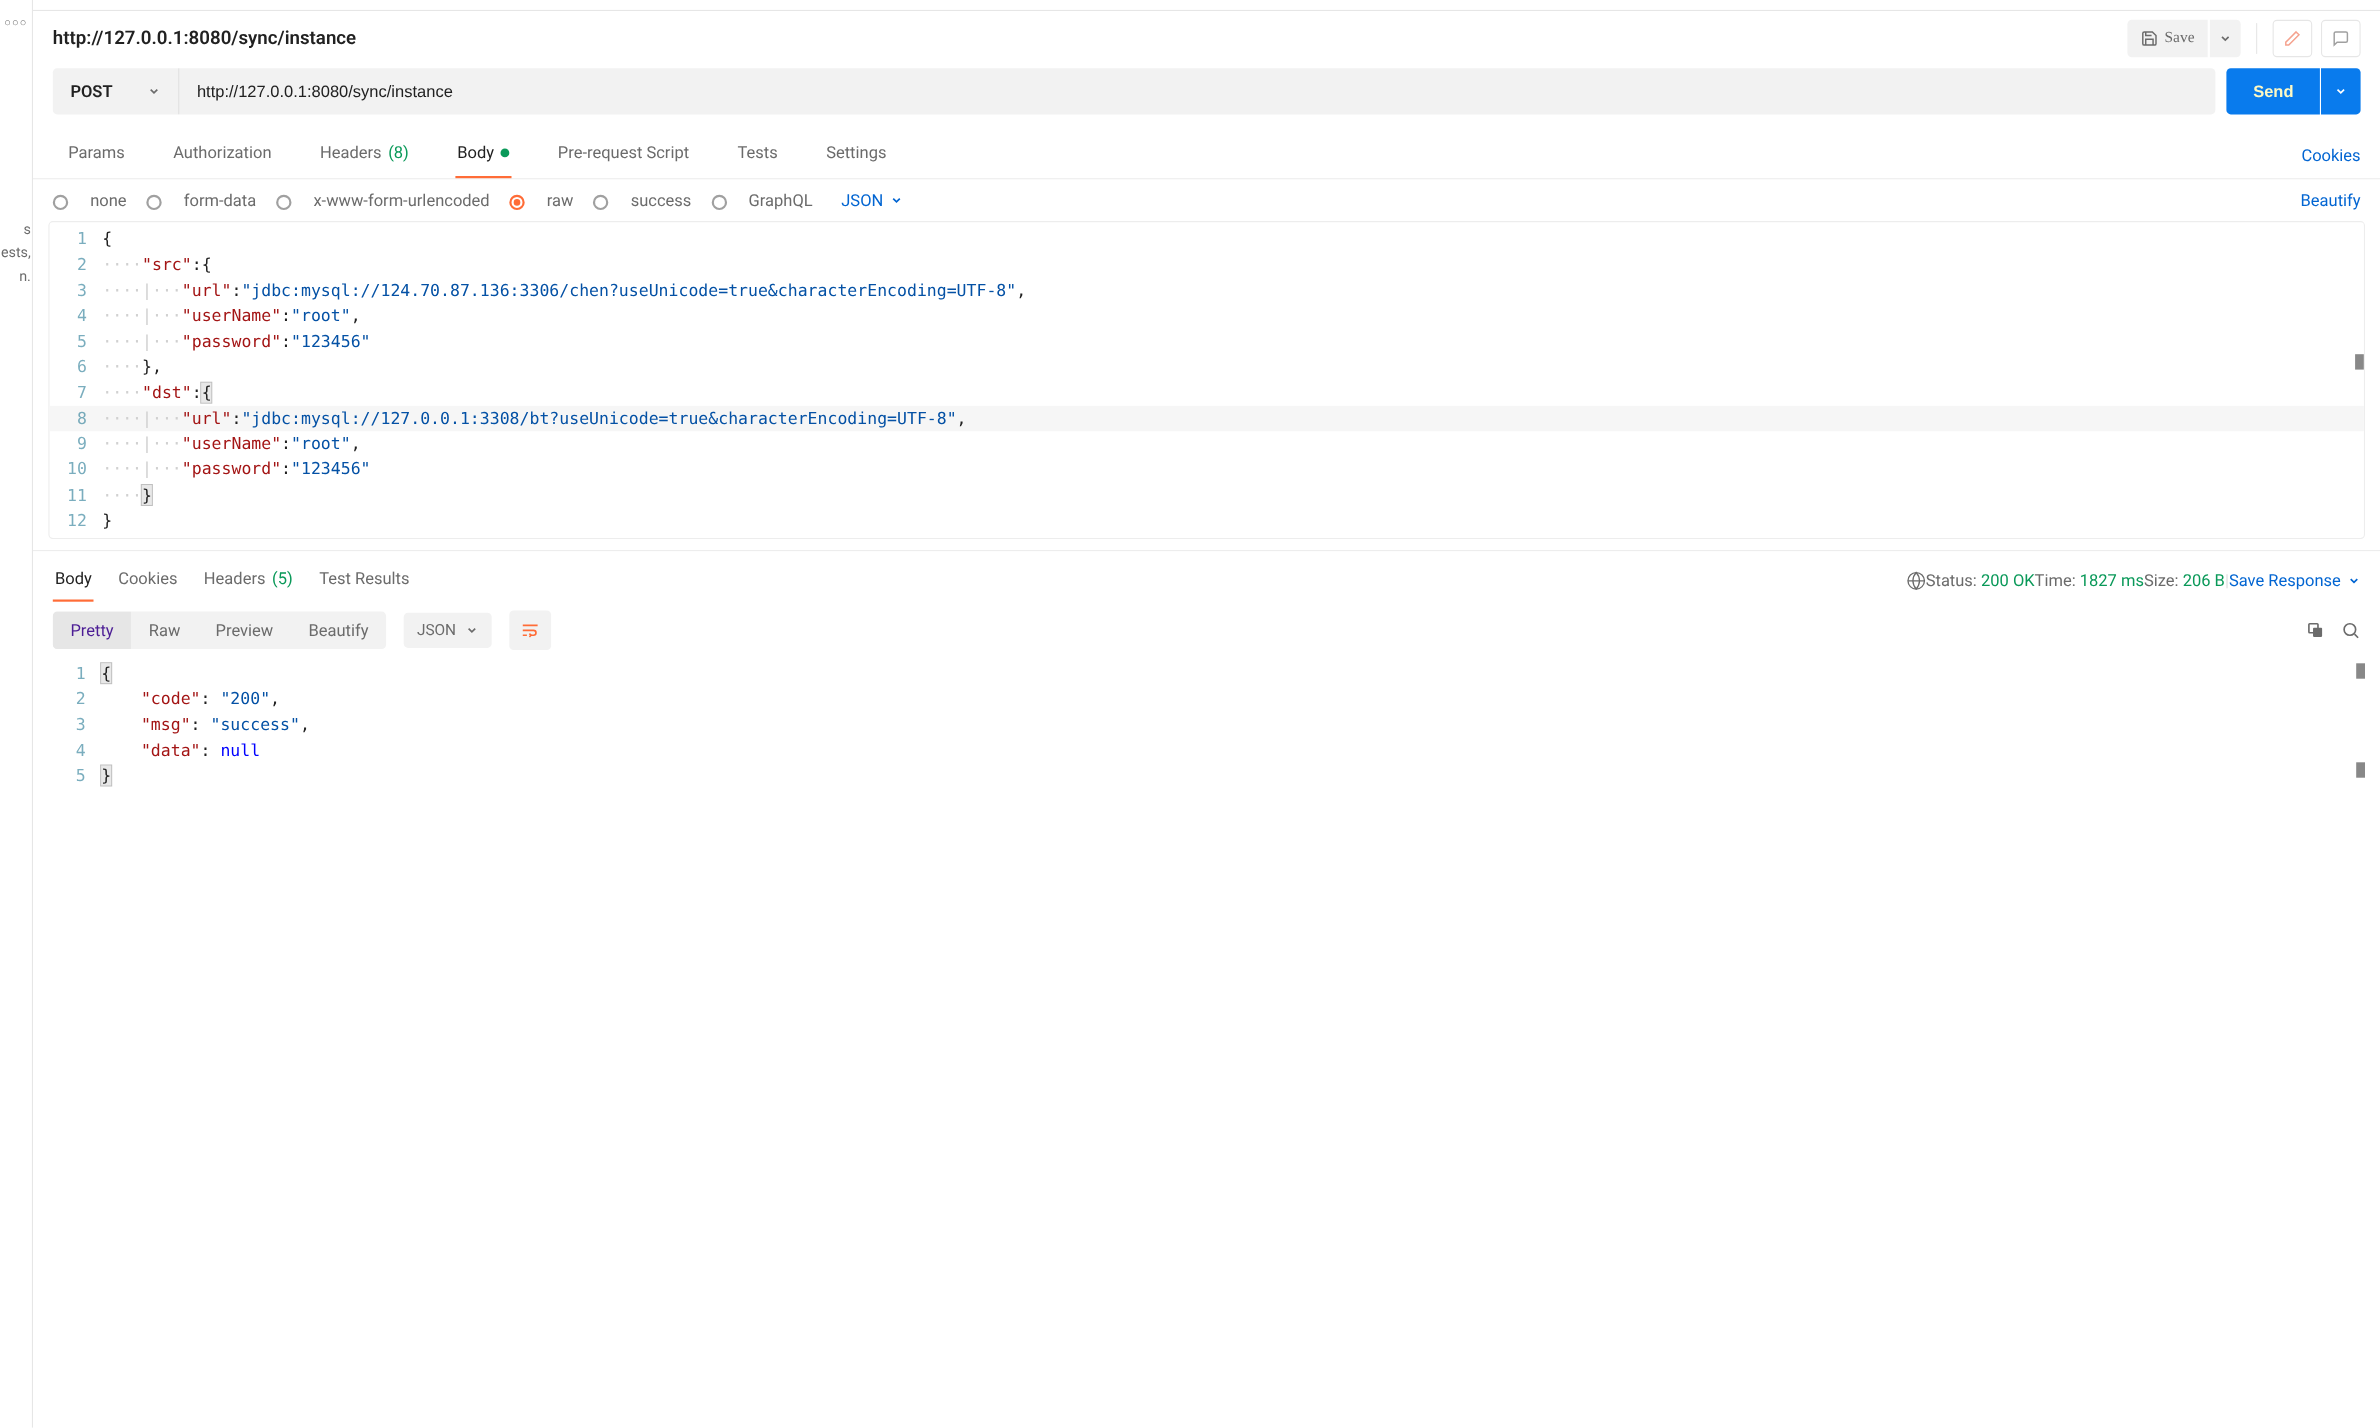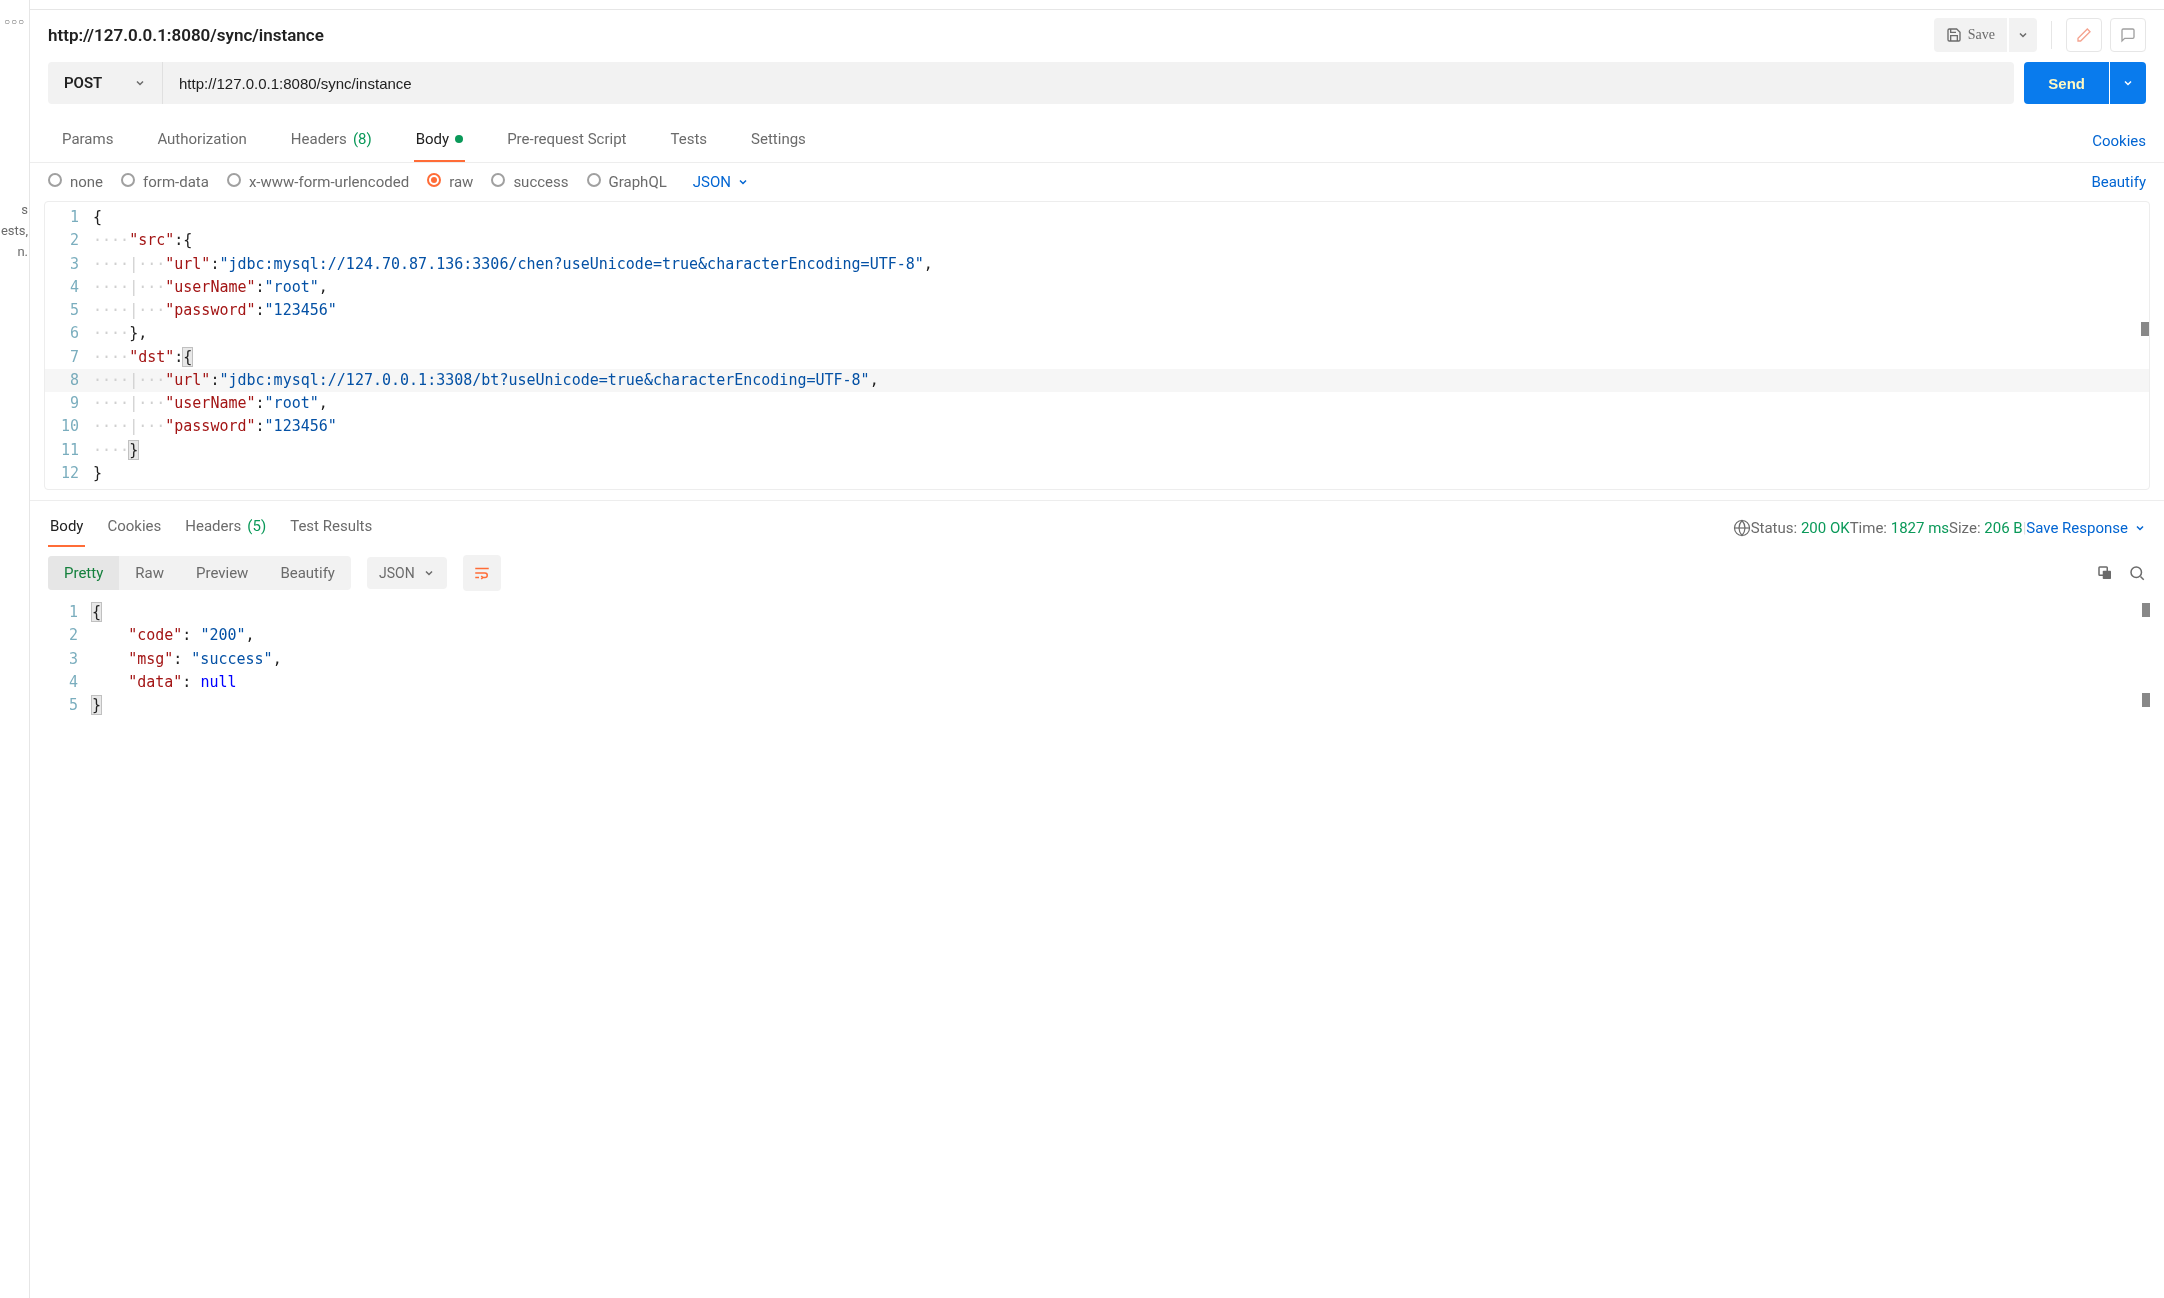--- a/index.html
+++ b/index.html
@@ -173,22 +173,22 @@
   .cookies-link { margin-left:auto; color:#0265D2; cursor:pointer; padding:10px 0;}
   .body-type-row {
     display:flex;
     align-items:center;
     padding:10px 18px;
     gap:18px;
     font-size:15px;
   }
   .radio {
     display:flex;
-    align-items:flex-start;
-    gap:8px;
+    align-items:flex-end;
+    gap:20px;
     color:#6b6b6b;
     cursor:pointer;
   }
   .radio-circle {
     width:14px;height:14px;border:2px solid #a0a0a0;border-radius:50%;
     display:inline-flex;align-items:center;justify-content:center;
   }
   .radio.selected .radio-circle { border-color:#FF6C37; }
   .radio.selected .radio-circle::after { content:""; width:6px;height:6px;background:#FF6C37;border-radius:50%;}
   .body-format {
@@ -243,21 +243,21 @@
   .status-val, .time-val, .size-val { color:#0A9959; }
   .save-resp { color:#0265D2; cursor:pointer; display:flex; align-items:center; gap:6px;}
   .resp-toolbar {
     display:flex;
     align-items:center;
     padding:8px 18px 6px 18px;
     gap:10px;
   }
   .seggroup { display:flex; background:#f2f2f2; border-radius:4px; overflow:hidden;}
   .seg { padding:8px 16px; color:#6b6b6b; cursor:pointer; font-size:15px;}
-  .seg.active { background:#e6e6e6; color:#15803d;}
+  .seg.active { background:#e6e6e6; color:#4c1d95;}
   .resp-format { display:flex;align-items:center;gap:8px;background:#f2f2f2;border-radius:4px;padding:8px 12px;color:#6b6b6b;cursor:pointer;margin-left:6px;}
   .wrap-btn { width:38px;height:36px;display:flex;align-items:center;justify-content:center;background:#f2f2f2;border-radius:4px;color:#FF6C37;cursor:pointer;margin-left:6px;}
   .resp-tools-right { margin-left:auto; display:flex; gap:14px; color:#6b6b6b;}
   .resp-codearea {
     margin:0 14px 4px 14px;
     font-family: ui-monospace, SFMono-Regular, Menlo, Consolas, monospace;
     font-size:15px;
     line-height:1.55;
     position:relative;
     padding:4px 0;

